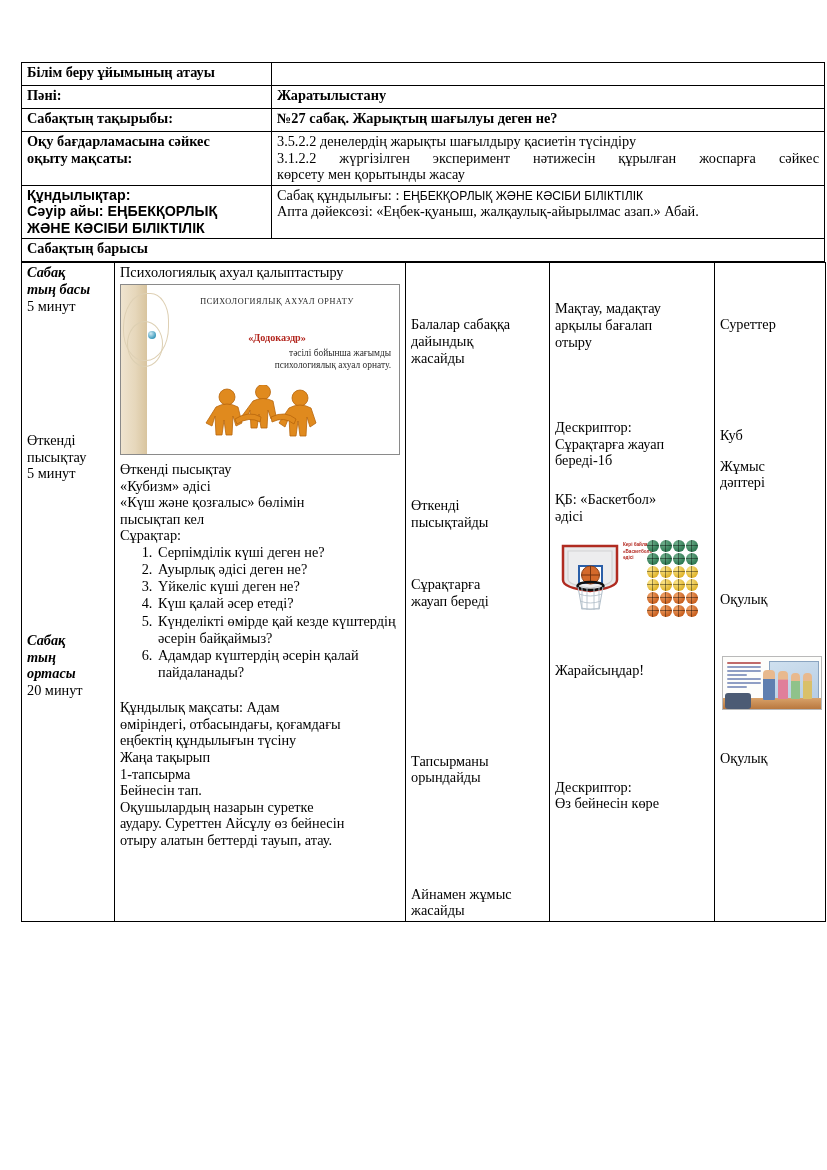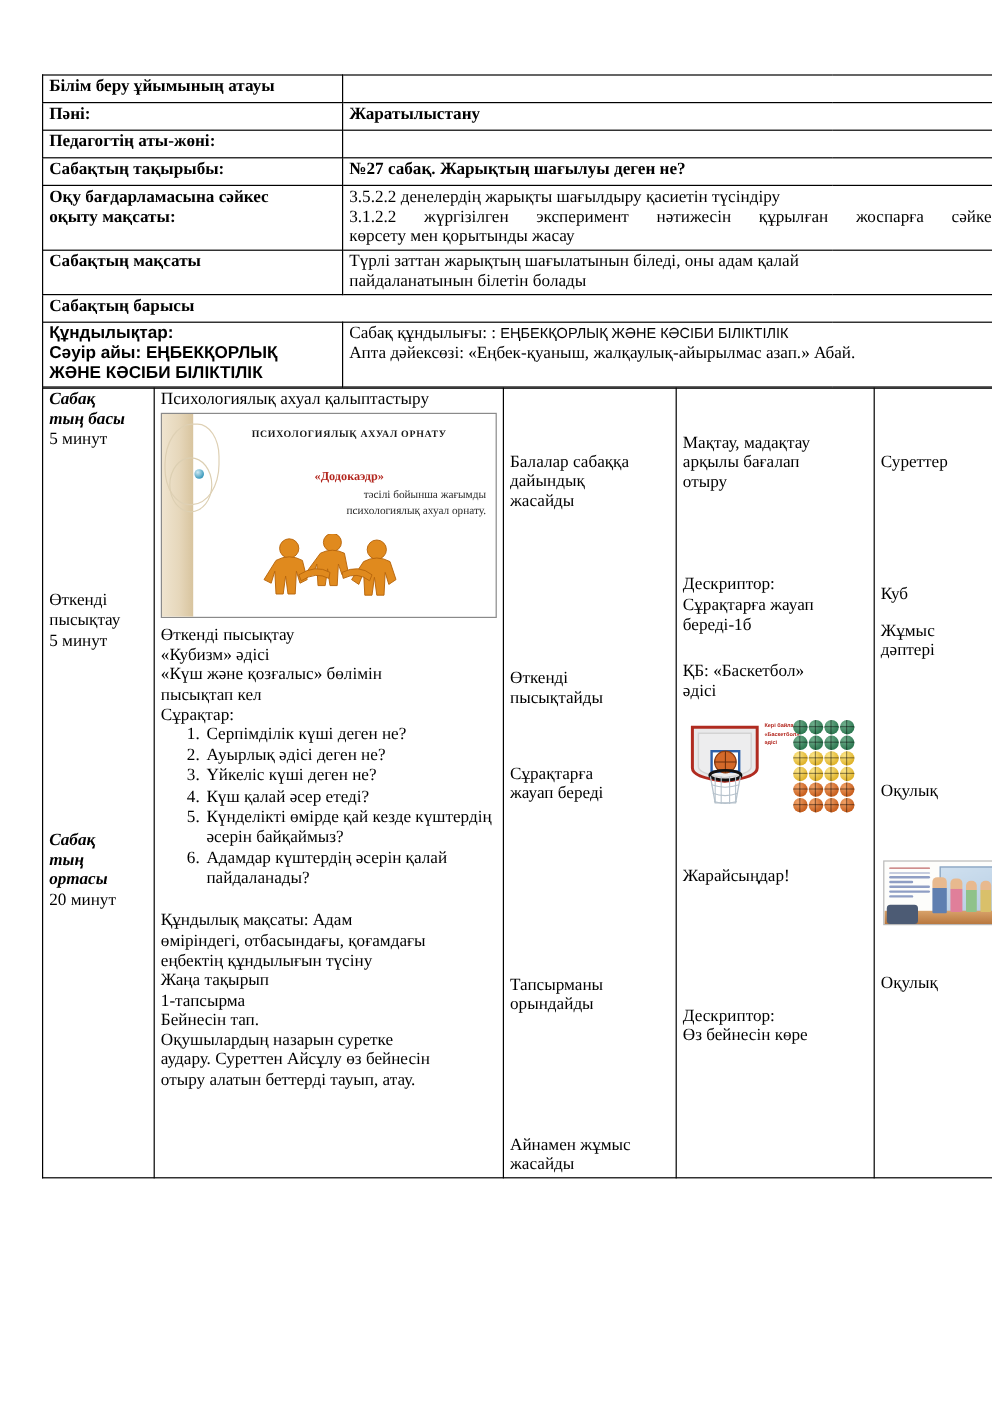--- a/index.html
+++ b/index.html
@@ -14,21 +14,21 @@
     font-family: "Liberation Serif", "DejaVu Serif", serif;
     color: #000000;
     overflow: hidden;
   }
 
   .page {
     position: relative;
     width: 661px;
     height: 1170px;
     box-sizing: border-box;
-    padding: 62px 0 0 14px;
+    padding: 62px 0 0 0;
   }
 
   table.doc {
     border-collapse: collapse;
     table-layout: fixed;
     margin-left: 21px;
     width: 804px;
     border: 1.4px solid #000;
   }
   table.doc td {
@@ -117,21 +117,21 @@
   }
   .pic-psy .dot {
     position: absolute; left: 27px; top: 46px; width: 8px; height: 8px;
     border-radius: 50%;
     background: radial-gradient(circle at 35% 32%, #cfe9f3, #3d9bbd 70%, #2a7f9e);
   }
   .pic-psy .ptitle {
     position: absolute; left: 42px; right: 8px; top: 12px;
     text-align: center;
     font-family: "Liberation Serif", serif;
-    font-weight: bold;
+    font-weight: normal;
     font-size: 8.2px;
     letter-spacing: 0.6px;
     color: #1a1a1a;
   }
   .pic-psy .pmeth {
     position: absolute; left: 42px; right: 8px; top: 47px;
     text-align: center;
     font-weight: bold;
     font-size: 10.2px;
     color: #b3271f;
@@ -230,66 +230,55 @@
         <td class="lbl">Білім беру ұйымының атауы</td>
         <td colspan="2"></td>
       </tr>
 
       <tr>
         <td class="lbl">Пәні:</td>
         <td colspan="2" class="val-bold">Жаратылыстану</td>
       </tr>
 
 
-      <tr>
-        <td class="lbl">Педагогтің аты-жөні:</td>
-        <td colspan="2"></td>
-      </tr>
 
 
 
       <tr>
         <td class="lbl">Сабақтың тақырыбы:</td>
         <td colspan="2" class="val-bold">№27 сабақ. Жарықтың шағылуы деген не?</td>
       </tr>
 
       <tr>
         <td class="lbl tight">
           <div>Оқу бағдарламасына сәйкес</div>
           <div>оқыту мақсаты:</div>
         </td>
         <td colspan="2" class="tight">
           <div>3.5.2.2 денелердің жарықты шағылдыру қасиетін түсіндіру</div>
           <div class="justify">3.1.2.2 жүргізілген эксперимент нәтижесін құрылған жоспарға сәйкес</div>
           <div>көрсету мен қорытынды жасау</div>
         </td>
       </tr>
 
-      <tr>
-        <td class="lbl">Сабақтың  мақсаты</td>
-        <td colspan="2" class="tight">
-          <div>Түрлі заттан жарықтың шағылатынын біледі, оны адам қалай</div>
-          <div>пайдаланатынын білетін болады</div>
-        </td>
-      </tr>
-
-      <tr>
-        <td colspan="3" class="lbl">Сабақтың барысы</td>
-      </tr>
 
       <tr>
         <td class="kund-left">
           <div>Құндылықтар:</div>
           <div>Сәуір айы:  ЕҢБЕКҚОРЛЫҚ</div>
           <div>ЖӘНЕ КӘСІБИ БІЛІКТІЛІК</div>
         </td>
         <td colspan="2" class="kund-right">
           <div><span>Сабақ құндылығы:   : </span><span class="smallcaps">ЕҢБЕКҚОРЛЫҚ ЖӘНЕ КӘСІБИ БІЛІКТІЛІК</span></div>
           <div>Апта дәйексөзі:  «Еңбек-қуаныш, жалқаулық-айырылмас азап.» Абай.</div>
         </td>
+      </tr>
+
+      <tr>
+        <td colspan="3" class="lbl">Сабақтың барысы</td>
       </tr>
 
     </tbody>
   </table>
 
   <table class="doc main">
     <colgroup>
       <col class="c-a">
         <col class="c-b">
         <col class="c-c">

